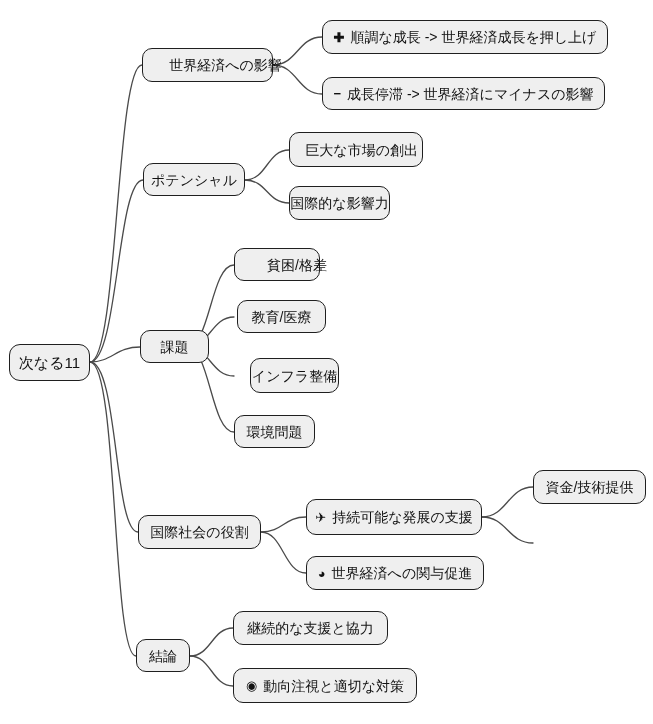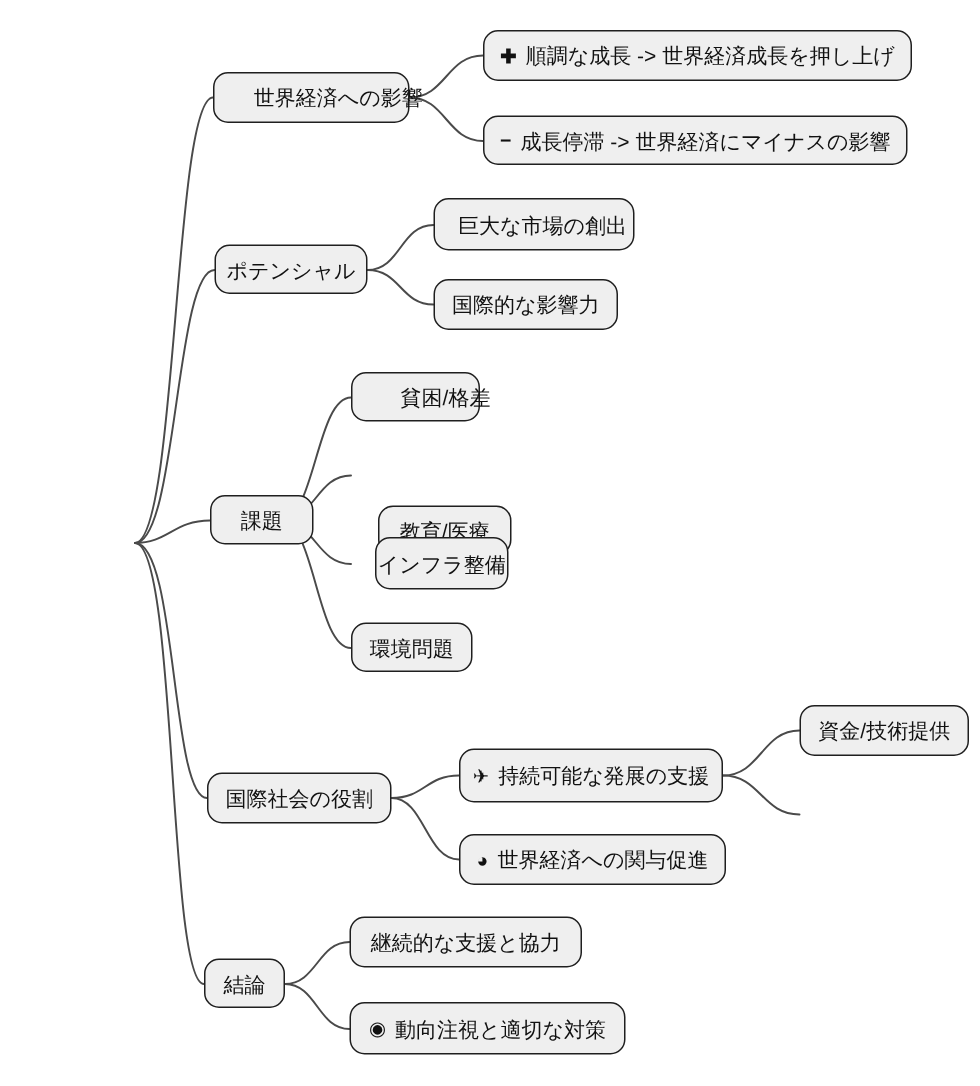--- a/index.html
+++ b/index.html
@@ -88,50 +88,53 @@
     <path d="M261,532 C283,532 284,517 306,517"></path>
     <path d="M261,532 C283,532 284,573 306,573"></path>
 
     <path d="M482,517 C507,517 508,487 533,487"></path>
     <path d="M482,517 C507,517 508,543 533,543"></path>
 
     <path d="M190,656 C211,656 212,628 233,628"></path>
     <path d="M190,656 C211,656 212,686 233,686"></path>
   </svg>
 
+  <div class="node root" style="left:9px;top:344px;width:81px;height:37px;">
+    <span class="label">次なる11</span>
+  </div>
 
   <div class="node" style="left:142px;top:48px;width:131px;height:34px;padding-left:40px;">
     <span class="label">世界経済への影響</span>
   </div>
   <div class="node" style="left:322px;top:20px;width:286px;height:34px;">
     <span class="icon">✚</span>
     <span class="label">順調な成長 -&gt; 世界経済成長を押し上げ</span>
   </div>
   <div class="node" style="left:322px;top:77px;width:283px;height:33px;">
     <span class="icon">−</span>
     <span class="label">成長停滞 -&gt; 世界経済にマイナスの影響</span>
   </div>
 
   <div class="node" style="left:143px;top:163px;width:102px;height:33px;">
     <span class="label">ポテンシャル</span>
   </div>
   <div class="node" style="left:289px;top:132px;width:134px;height:35px;justify-content:flex-end;">
     <span class="label">巨大な市場の創出</span>
   </div>
-  <div class="node" style="left:289px;top:186px;width:123px;height:34px;">
+  <div class="node" style="left:289px;top:186px;width:101px;height:34px;">
     <span class="label">国際的な影響力</span>
   </div>
 
   <div class="node" style="left:140px;top:330px;width:69px;height:33px;">
     <span class="label">課題</span>
   </div>
   <div class="node" style="left:234px;top:248px;width:86px;height:33px;padding-left:44px;">
     <span class="label">貧困/格差</span>
   </div>
-  <div class="node" style="left:252px;top:300px;width:89px;height:33px;margin-top:37px;">
+  <div class="node" style="left:237px;top:300px;width:89px;height:33px;">
     <span class="label">教育/医療</span>
   </div>
   <div class="node" style="left:250px;top:358px;width:89px;height:35px;">
     <span class="label">インフラ整備</span>
   </div>
   <div class="node" style="left:234px;top:415px;width:81px;height:33px;text-align:right;">
     <span class="label">環境問題</span>
   </div>
 
   <div class="node" style="left:138px;top:515px;width:123px;height:34px;">

